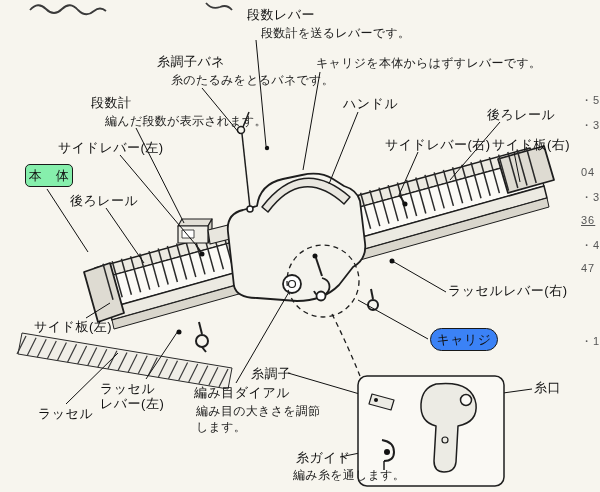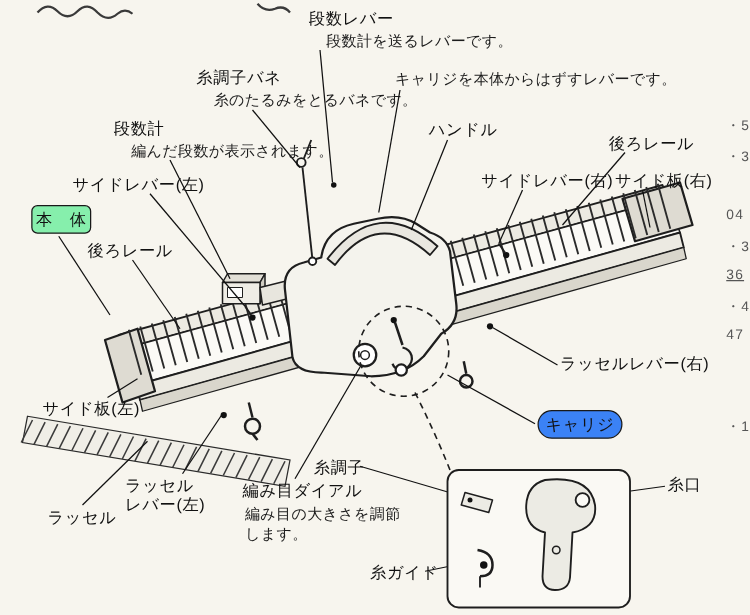--- a/index.html
+++ b/index.html
@@ -223,20 +223,21 @@
   <div class="co" style="left:38px;top:406px">ラッセル</div>
 
   <div class="co" style="left:194px;top:385px">編み目ダイアル</div>
   <div class="co d" style="left:196px;top:403px">編み目の大きさを調節
 します。</div>
 
   <div class="co" style="left:251px;top:366px">糸調子</div>
   <div class="co" style="left:534px;top:380px">糸口</div>
 
   <div class="co" style="left:296px;top:450px">糸ガイド</div>
+  <div class="co d" style="left:293px;top:467px">編み糸を通します。</div>
 
 <div class="edge" style="top: 93px;">・52</div>
     <div class="edge" style="top: 118px;">・32</div>
     <div class="edge" style="top: 166px;">04</div>
     <div class="edge" style="top: 190px;">・35</div>
     <div class="edge" style="top: 214px; text-decoration: underline;">36</div>
     <div class="edge" style="top: 238px;">・46</div>
     <div class="edge" style="top: 262px;">47</div>
     <div class="edge" style="top: 334px;">・19</div>
   </div>

